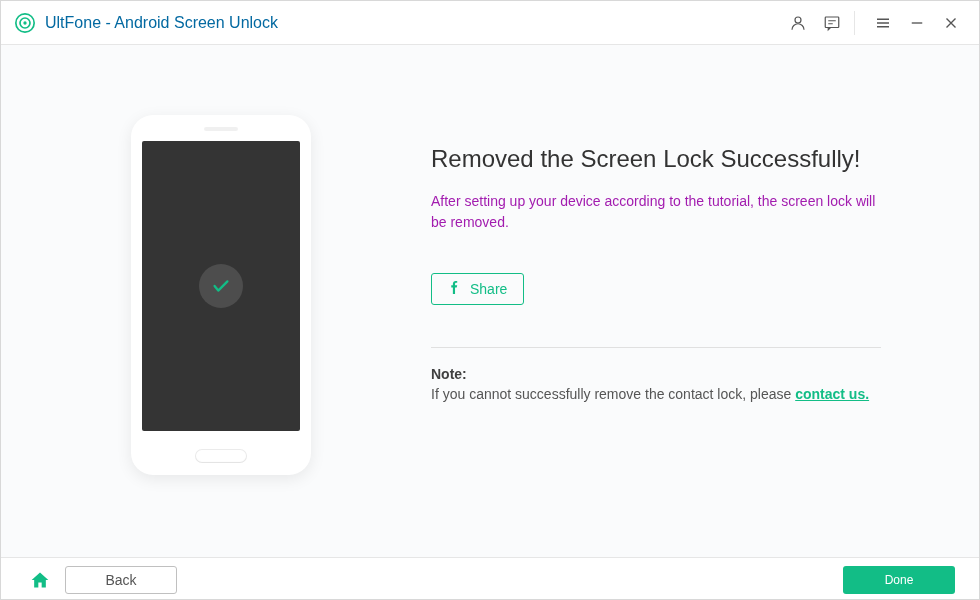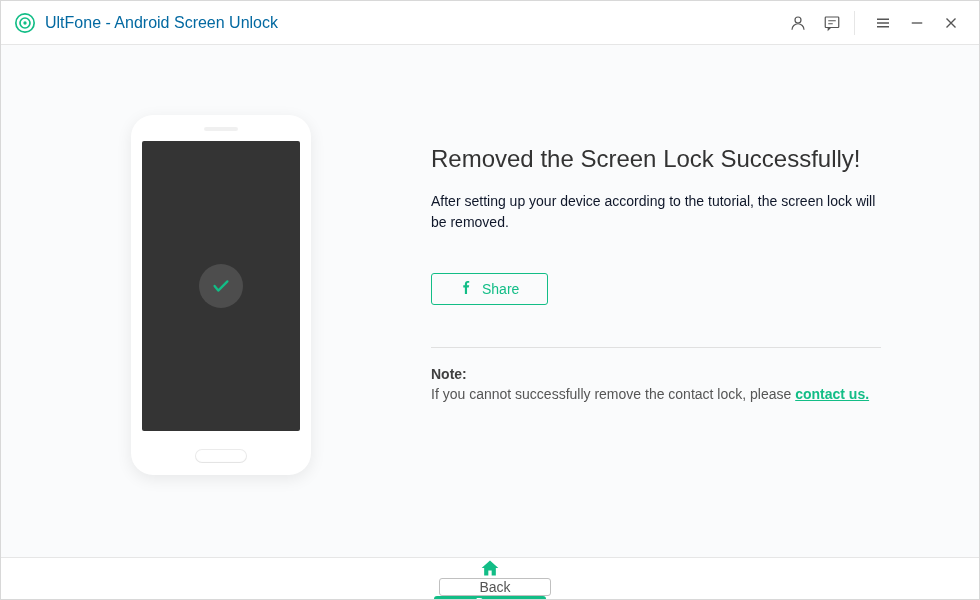--- a/index.html
+++ b/index.html
@@ -110,33 +110,33 @@
       padding-top: 30px;
     }
     .heading {
       font-size: 24px;
       color: #333;
       font-weight: 400;
       margin-bottom: 18px;
     }
     .description {
       font-size: 14px;
-      color: #0f172a;
+      color: #a21caf;
       line-height: 1.5;
       max-width: 450px;
     }
     .share-btn {
       margin-top: 40px;
       display: inline-flex;
       align-items: center;
       justify-content: center;
       gap: 9px;
       border: 1px solid #12bd86;
       color: #12bd86;
-      padding: 7px 28px;
+      padding: 7px 16px;
       border-radius: 3px;
       font-size: 14px;
       cursor: pointer;
       background: transparent;
     }
     .divider {
       border: none;
       border-top: 1px solid #e0e0e0;
       margin-top: 42px;
       margin-bottom: 18px;
@@ -158,21 +158,20 @@
       cursor: pointer;
       font-weight: bold;
     }
     .footer {
       height: 44px;
       border-top: 1px solid #e6e6e6;
       display: flex;
       align-items: center;
       padding: 0 24px;
       background: #fff;
-      flex-direction: column;
     }
     .home-icon-wrap {
       width: 30px;
       display: flex;
       justify-content: center;
       cursor: pointer;
       color: #12bd86;
     }
     .back-btn {
       margin-left: 10px;

